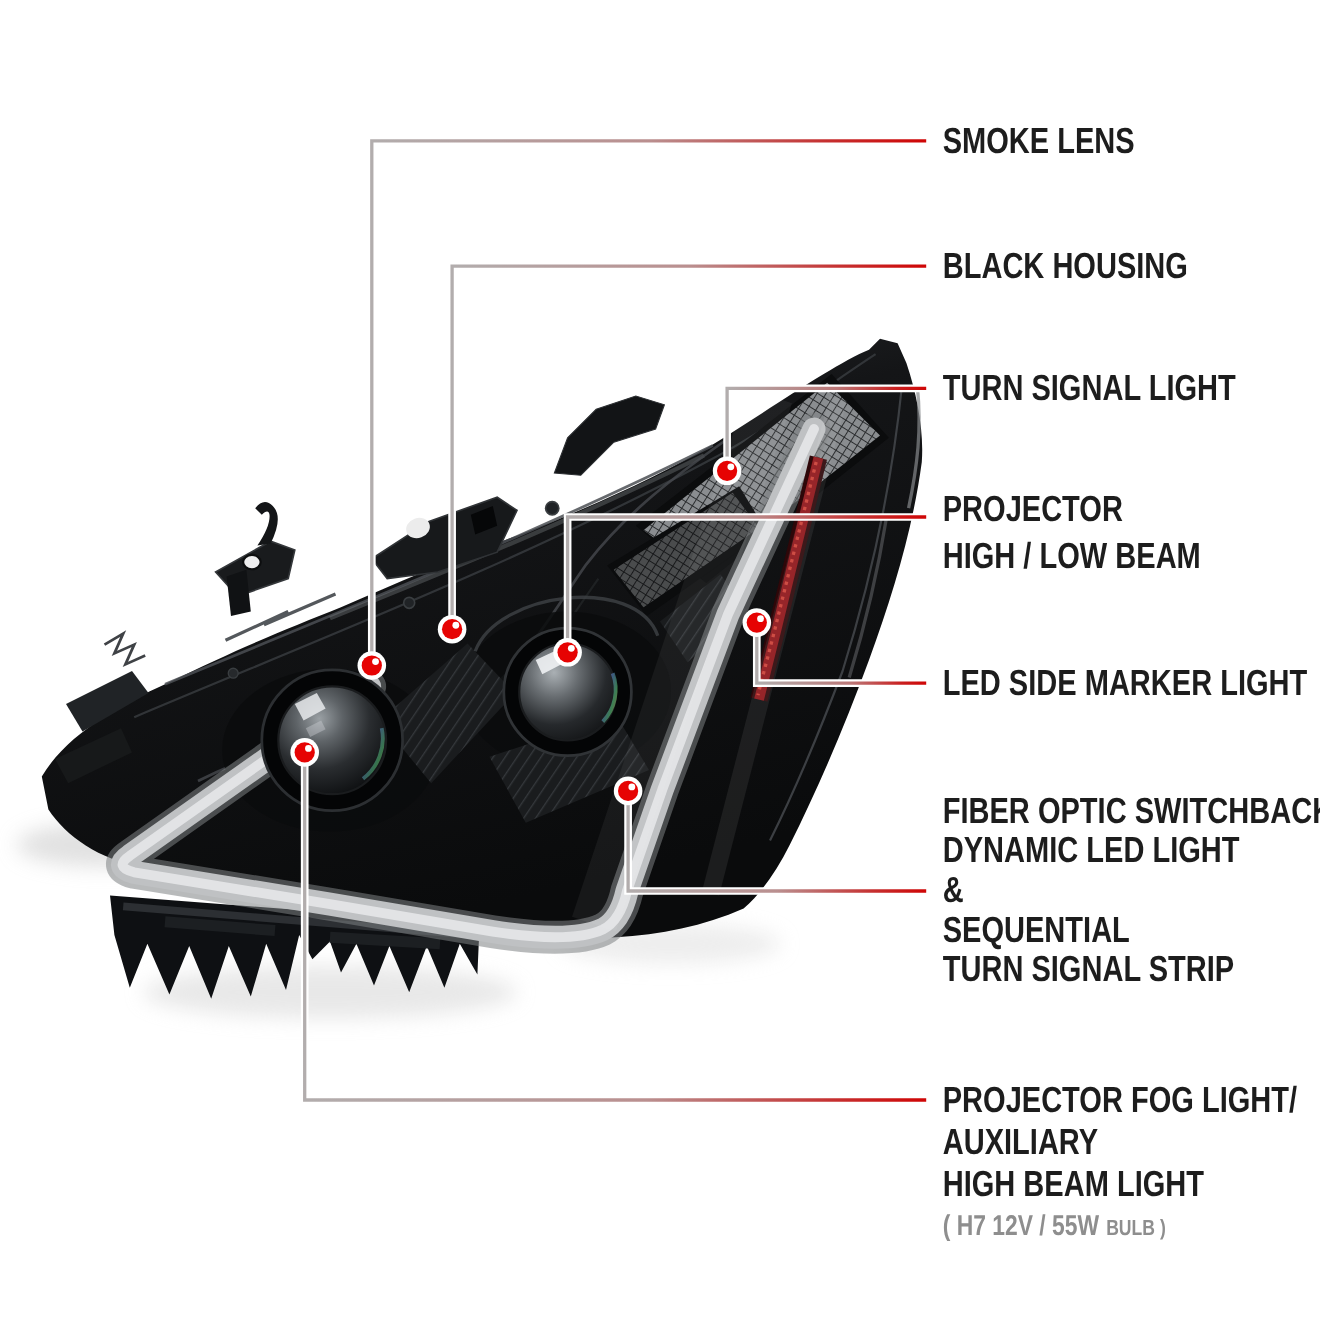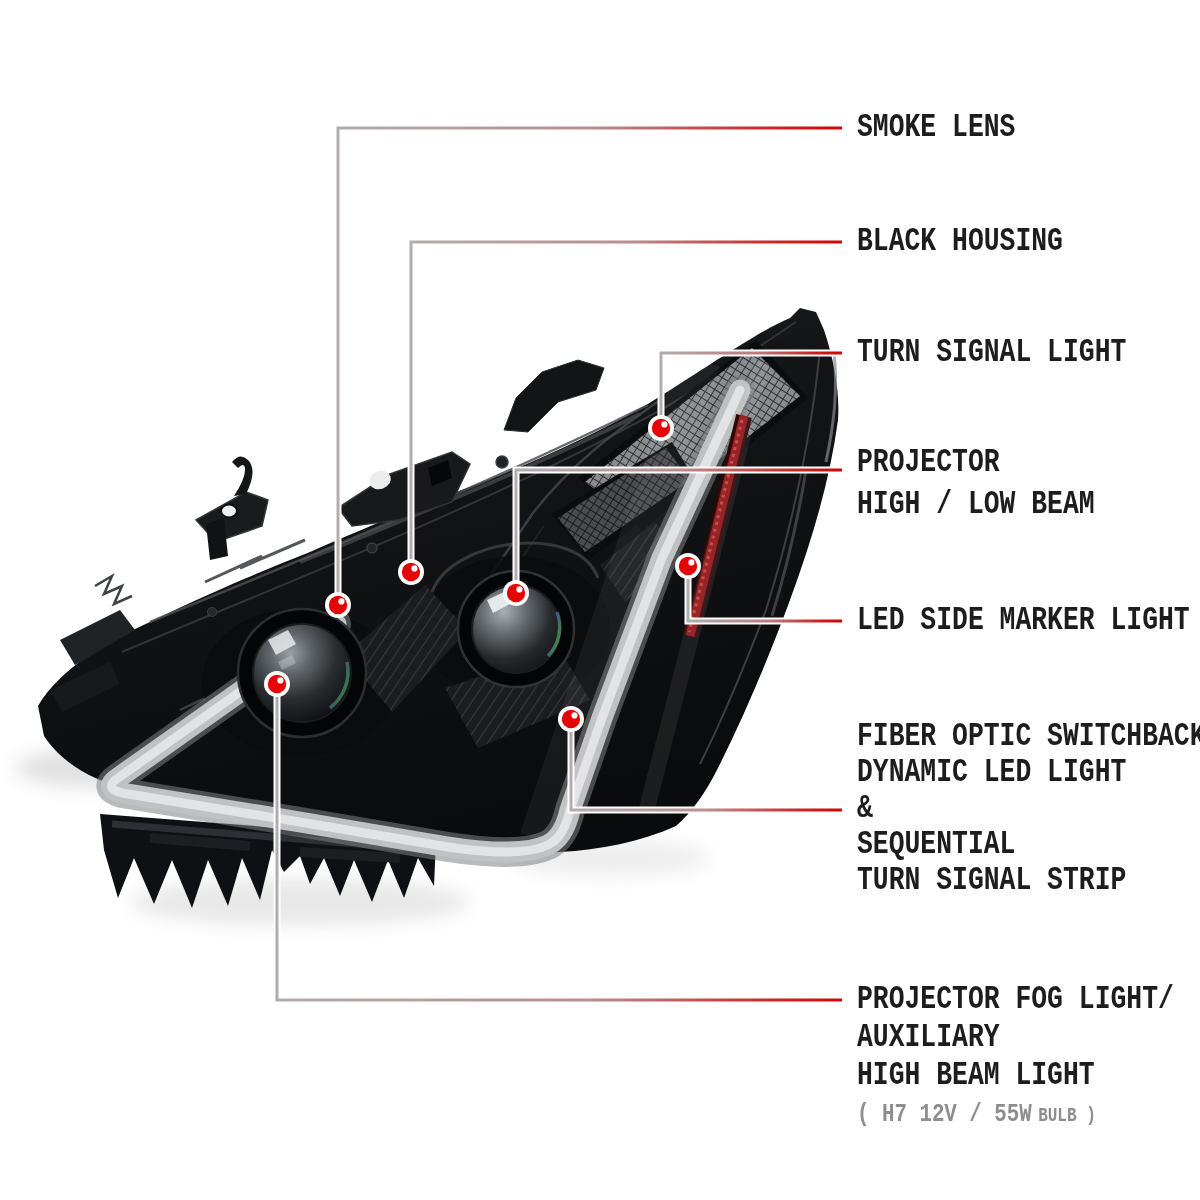--- a/index.html
+++ b/index.html
@@ -1,18 +1,18 @@
 <!DOCTYPE html>
 <html><head>
 <meta charset="utf-8">
 <style>
   html,body{margin:0;padding:0;background:#ffffff;}
   .stage{
     position:relative;width:1200px;height:1200px;background:#ffffff;
-    overflow:hidden;font-family:Liberation Mono, monospace;
+    overflow:hidden;font-family:Liberation Sans, sans-serif;
   }
   .stage svg.scene{position:absolute;left:0;top:0;width:1200px;height:1200px;}
   .label{
     position:absolute;left:857px;color:#1d1d1d;font-weight:bold;
     font-size:33px;line-height:38px;white-space:nowrap;
     transform:scaleX(0.8);transform-origin:left top;letter-spacing:0;
   }
   .lh42{line-height:42px;}
   .lh36{line-height:36px;}
   .label .ln{display:block;}

